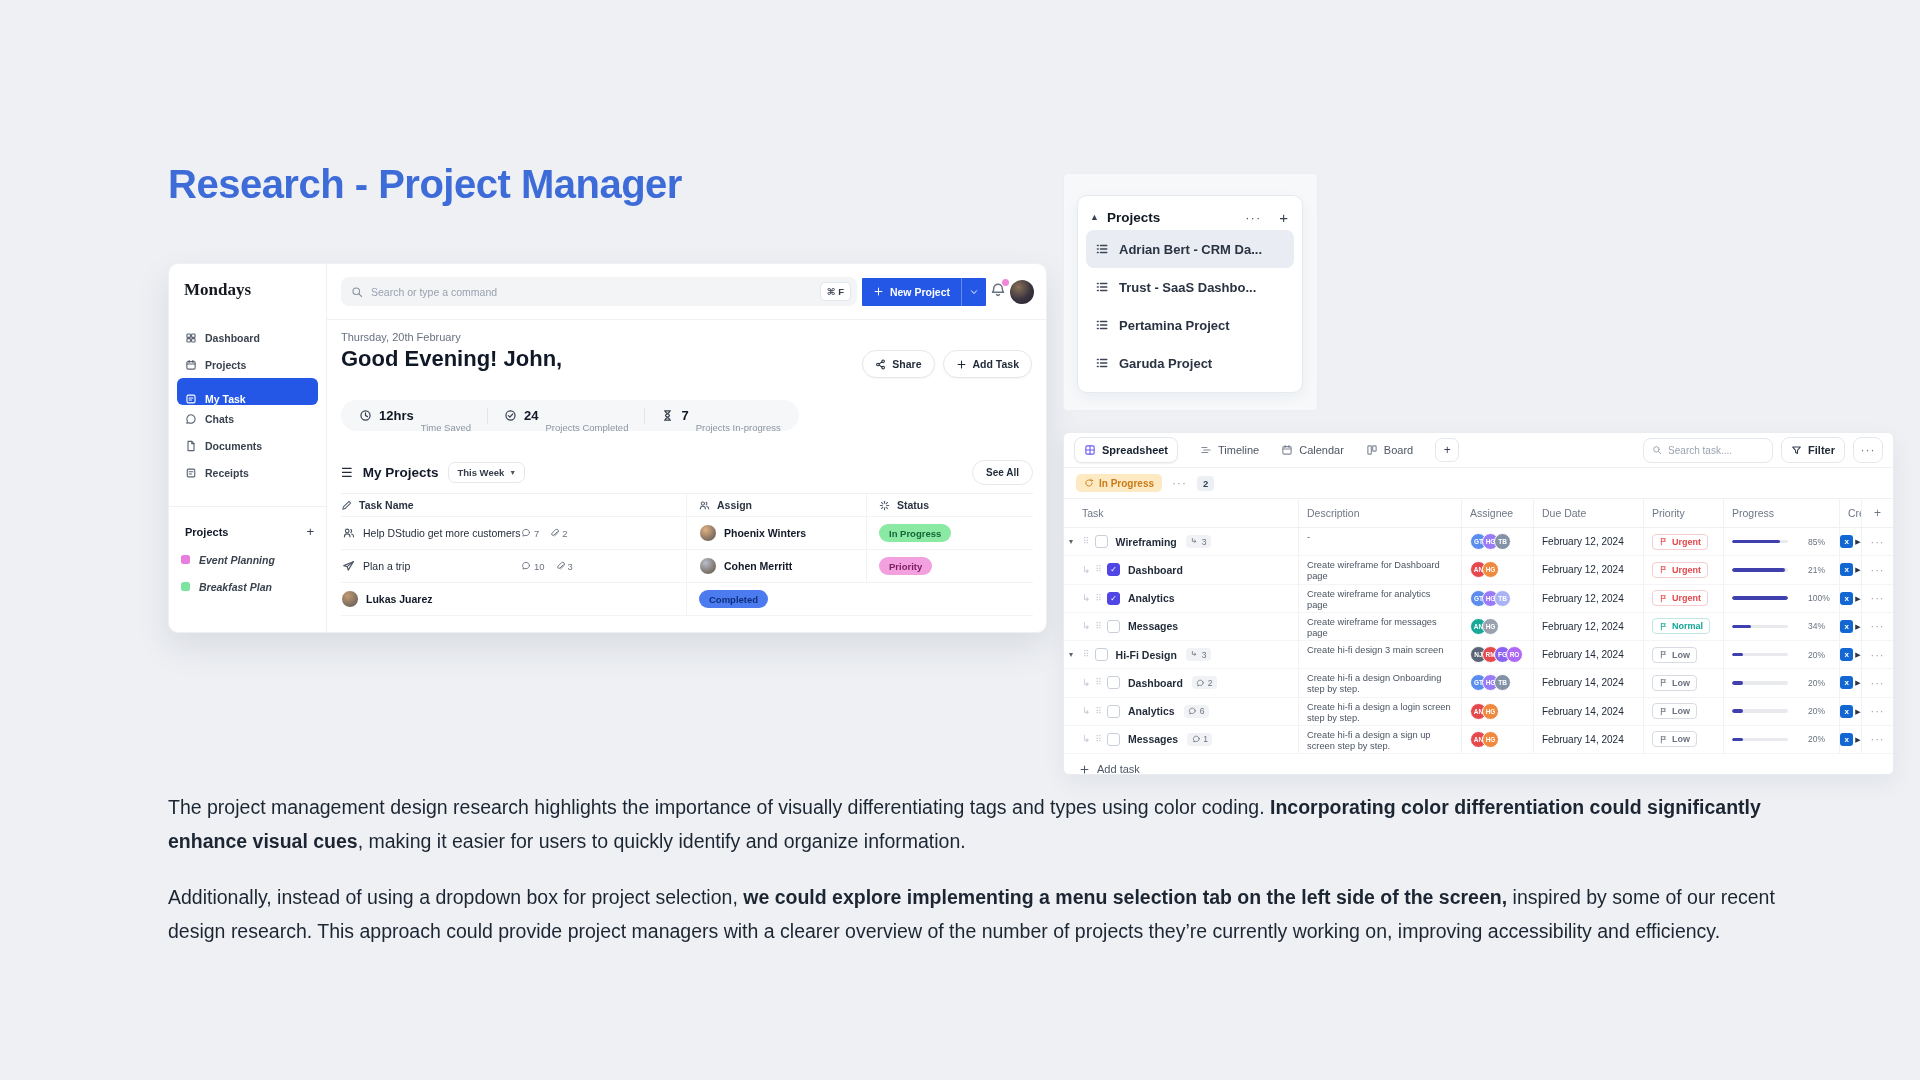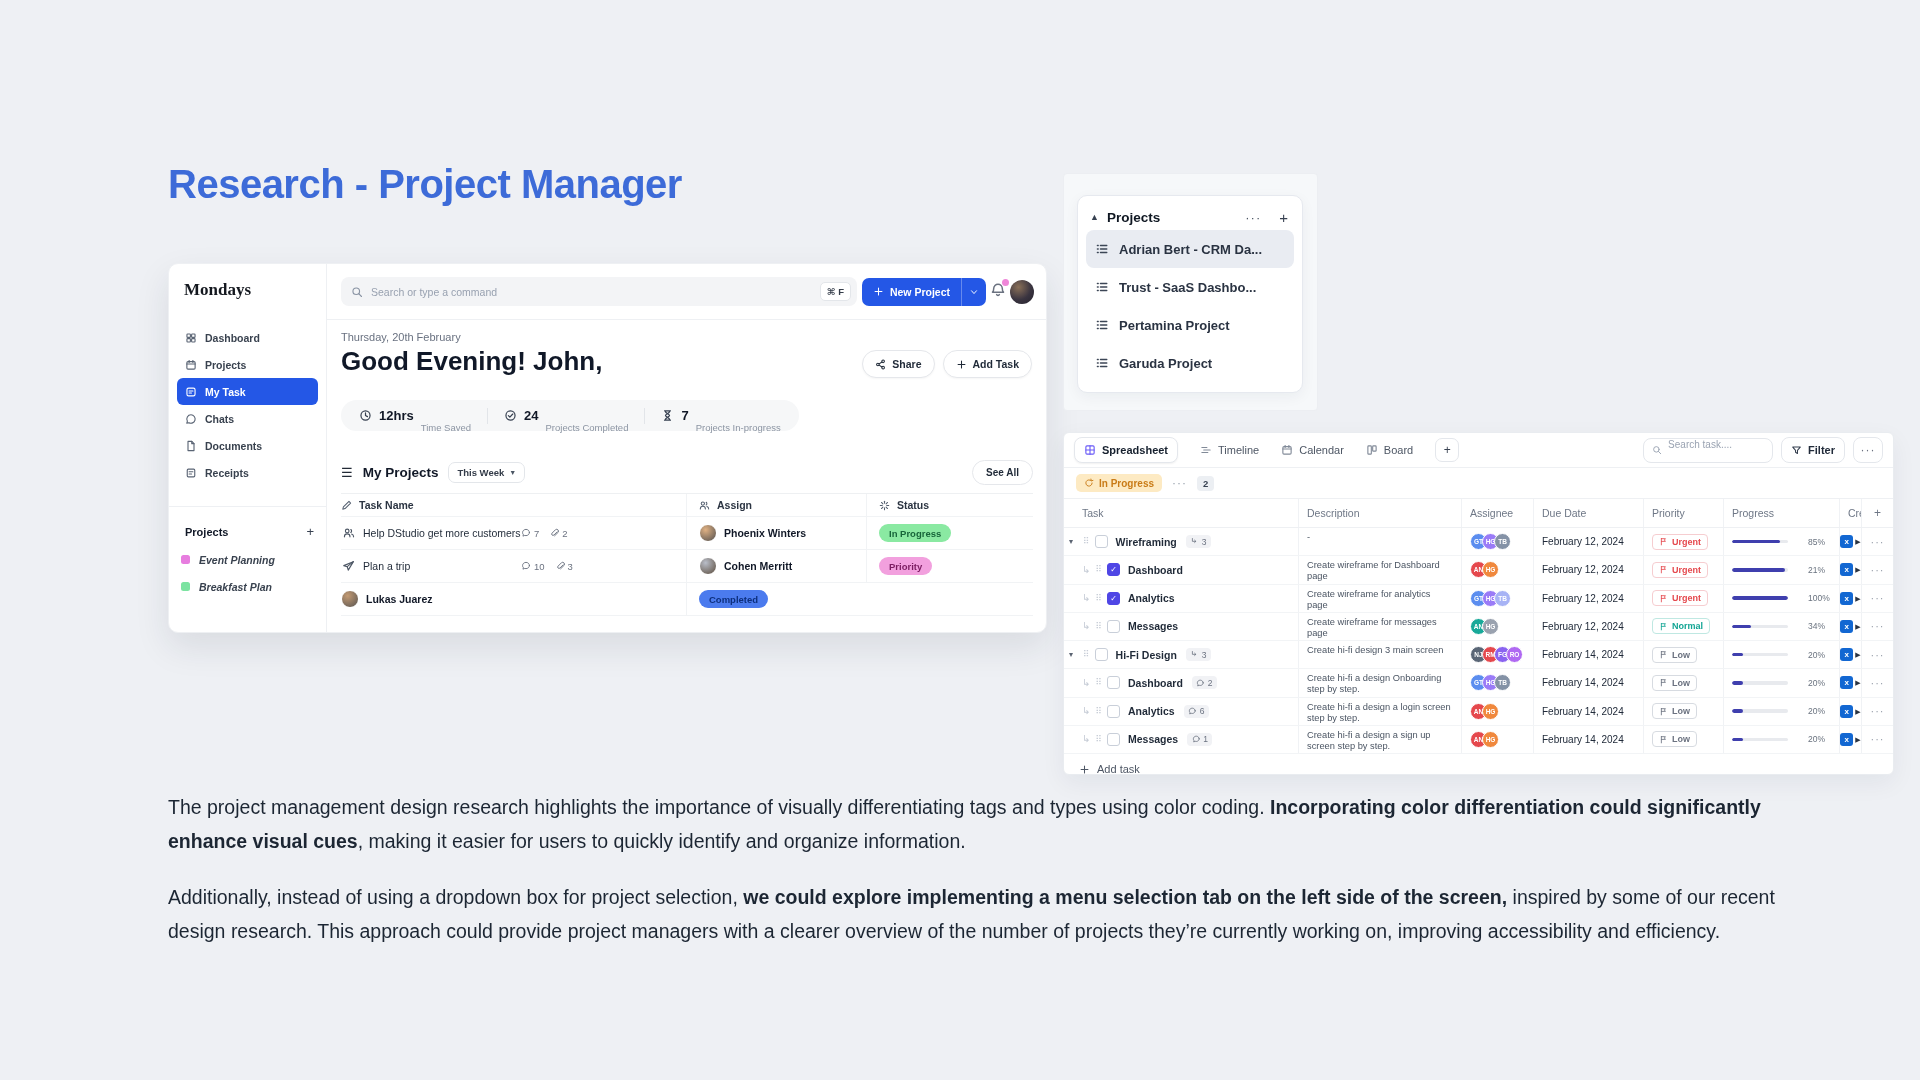--- a/index.html
+++ b/index.html
@@ -13,47 +13,47 @@
   #page-title{position:absolute;left:168px;top:162px;font-size:40px;font-weight:800;color:#3d6bd8;letter-spacing:-.5px;}
 
   
   #mondays{position:absolute;left:168px;top:263px;width:877px;height:368px;background:#fff;border-radius:10px;
            box-shadow:0 14px 34px rgba(25,35,60,.10);display:flex;overflow:hidden;border:1px solid #eef0f3;}
   #m-side{width:157px;border-right:1px solid #eef0f3;position:relative;flex:none;}
   #m-logo{position:absolute;left:15px;top:16px;font-family:"Liberation Serif","DejaVu Serif",serif;font-size:17px;font-weight:700;color:#14181f;}
   #m-nav{position:absolute;left:8px;top:60px;right:8px;}
   .nav-it{height:27px;display:flex;align-items:center;gap:8px;padding:0 8px;border-radius:6px;color:#39424f;font-size:10.5px;font-weight:600;cursor:pointer;}
   .nav-it .icn{font-size:12px;color:#5a6474;}
-  .nav-it.active{background:#2457e6;color:#fff;}
+  .nav-it.active{background:#2457e6;color:#fff;align-items:flex-end;}
   .nav-it.active .icn{color:#fff;}
   #m-side-div{position:absolute;left:0;right:0;top:242px;height:1px;background:#eef0f3;}
   #m-proj-head{position:absolute;left:16px;right:12px;top:260px;display:flex;align-items:center;justify-content:space-between;}
   #m-proj-head .lbl{font-size:11px;font-weight:700;color:#111827;}
   #m-proj-head .add{font-size:13px;color:#374151;cursor:pointer;}
   #m-proj-list{position:absolute;left:4px;right:8px;top:282px;font-style:italic;}
   .sproj{height:27px;display:flex;align-items:center;gap:9px;padding:0 8px;font-size:10.5px;font-weight:600;color:#39424f;}
   .sproj .sw{width:9px;height:9px;border-radius:2.5px;flex:none;}
 
   #m-main{flex:1;position:relative;}
   #m-top{height:55px;border-bottom:1px solid #eef0f3;display:flex;align-items:center;padding:0 12px 0 14px;gap:4px;}
   #m-search{width:500px;height:29px;background:#f3f4f6;border-radius:8px;display:flex;align-items:center;gap:8px;padding:0 6px 0 10px;cursor:text;}
   #m-search .icn{font-size:12px;color:#8a94a4;}
   #m-search .ph{flex:1;font-size:10.5px;color:#98a1b0;}
   #m-search .kbd{background:#fff;border:1px solid #e3e6ea;border-radius:5px;font-size:9.5px;font-weight:700;color:#343c49;padding:3px 6px;}
-  #m-newproj{margin-left:auto;height:28px;background:#2457e6;border-radius:7px;display:flex;align-items:center;color:#fff;cursor:pointer;overflow:hidden;}
+  #m-newproj{margin-left:auto;height:28px;background:#2457e6;border-radius:1px;display:flex;align-items:center;color:#fff;cursor:pointer;overflow:hidden;}
   #m-newproj .main{display:flex;align-items:center;gap:6px;padding:0 11px;font-size:10.5px;font-weight:700;}
   #m-newproj .main .icn{font-size:11px;}
   #m-newproj .sep{width:1px;height:28px;background:rgba(255,255,255,.3);}
   #m-newproj .chev{padding:0 7px;font-size:10px;display:flex;align-items:center;}
   #m-bell{position:relative;font-size:16px;color:#6b7280;cursor:pointer;}
   #m-bell .dot{position:absolute;top:-3px;right:-3px;width:7px;height:7px;border-radius:50%;background:#ef86d8;}
   #m-avatar{width:24px;height:24px;border-radius:50%;background:radial-gradient(circle at 35% 30%,#8a7058 0%,#3a3440 55%,#23222b 100%);cursor:pointer;}
 
   #m-date{position:absolute;left:14px;top:67px;font-size:11px;color:#697180;}
-  #m-greet{position:absolute;left:14px;top:82px;font-size:26px;font-weight:800;color:#101828;}
+  #m-greet{position:absolute;left:14px;top:82px;font-size:22px;font-weight:800;color:#101828;}
   #m-hdr-btns{position:absolute;right:14px;top:86px;display:flex;gap:8px;}
   .ghost-btn{height:26px;background:#fff;border:1px solid #e5e7eb;border-radius:14px;display:flex;align-items:center;gap:6px;padding:0 12px;font-size:10.5px;font-weight:700;color:#1f2937;cursor:pointer;box-shadow:0 1px 2px rgba(0,0,0,.04);}
   .ghost-btn .icn{font-size:11px;}
 
   #m-stats{position:absolute;left:14px;top:136px;height:31px;background:#f6f7f8;border-radius:16px;display:inline-flex;align-items:center;padding:0 18px;gap:16px;}
   .stat{display:flex;align-items:center;gap:7px;}
   .stat .icn{font-size:13px;color:#374151;}
   .stat .v{font-size:13px;font-weight:800;color:#111827;}
   .stat .l{font-size:9.5px;color:#8c95a3;margin-top:24px;}
   .stat-div{width:1px;height:16px;background:#e2e5e9;}
@@ -96,21 +96,21 @@
 
   
   #sheet{position:absolute;left:1063px;top:432px;width:829px;height:341px;background:#fff;border:1px solid #e9ecf0;border-radius:6px;box-shadow:0 8px 24px rgba(25,35,60,.06);overflow:hidden;}
   #sh-toolbar{height:34px;display:flex;align-items:center;padding:0 10px;border-bottom:1px solid #eef0f3;gap:22px;}
   .sh-tab{display:flex;align-items:center;gap:6px;font-size:11px;color:#4d5664;font-weight:500;cursor:pointer;}
   .sh-tab .icn{font-size:12px;color:#818a98;}
   .sh-tab.active{background:#fff;border:1px solid #e4e7ec;border-radius:8px;height:24px;padding:0 9px;font-weight:700;color:#16202e;box-shadow:0 1px 2px rgba(0,0,0,.06);}
   .sh-tab.active .icn{color:#6a5bf7;}
   #sh-addview{width:22px;height:22px;border:1px solid #e4e7ec;border-radius:7px;display:flex;align-items:center;justify-content:center;font-size:12px;color:#374151;cursor:pointer;}
   #sh-right{margin-left:auto;display:flex;align-items:center;gap:8px;}
-  #sh-search{width:112px;height:23px;border:1px solid #e4e7ec;border-radius:8px;display:flex;gap:6px;padding:0 8px;cursor:text;}
+  #sh-search{width:112px;height:23px;border:1px solid #e4e7ec;border-radius:8px;display:flex;align-items:center;gap:6px;padding:0 8px;cursor:text;}
   #sh-search .icn{font-size:10px;color:#9aa3b2;}
   #sh-search .ph{font-size:10px;color:#9aa3b2;}
   #sh-filter{height:24px;border:1px solid #e4e7ec;border-radius:8px;display:flex;align-items:center;gap:6px;padding:0 9px;font-size:11px;font-weight:700;color:#212b3a;cursor:pointer;}
   #sh-filter .icn{font-size:11px;color:#374151;}
   #sh-more{height:24px;width:28px;border:1px solid #e4e7ec;border-radius:8px;display:flex;align-items:center;justify-content:center;color:#6b7280;font-size:12px;letter-spacing:1px;cursor:pointer;}
   #sh-filterrow{height:30px;display:flex;align-items:center;gap:10px;padding:0 12px;border-bottom:1px solid #eef0f3;}
   #sh-status{height:18px;border-radius:5px;display:flex;align-items:center;gap:5px;padding:0 8px;font-size:10px;font-weight:700;}
   #sh-status .icn{font-size:10px;}
   #sh-frmore{color:#98a1ad;font-size:12px;letter-spacing:1px;cursor:pointer;}
   #sh-count{background:#eceff3;border-radius:4px;font-size:9.5px;font-weight:700;color:#374151;padding:2px 6px;}

